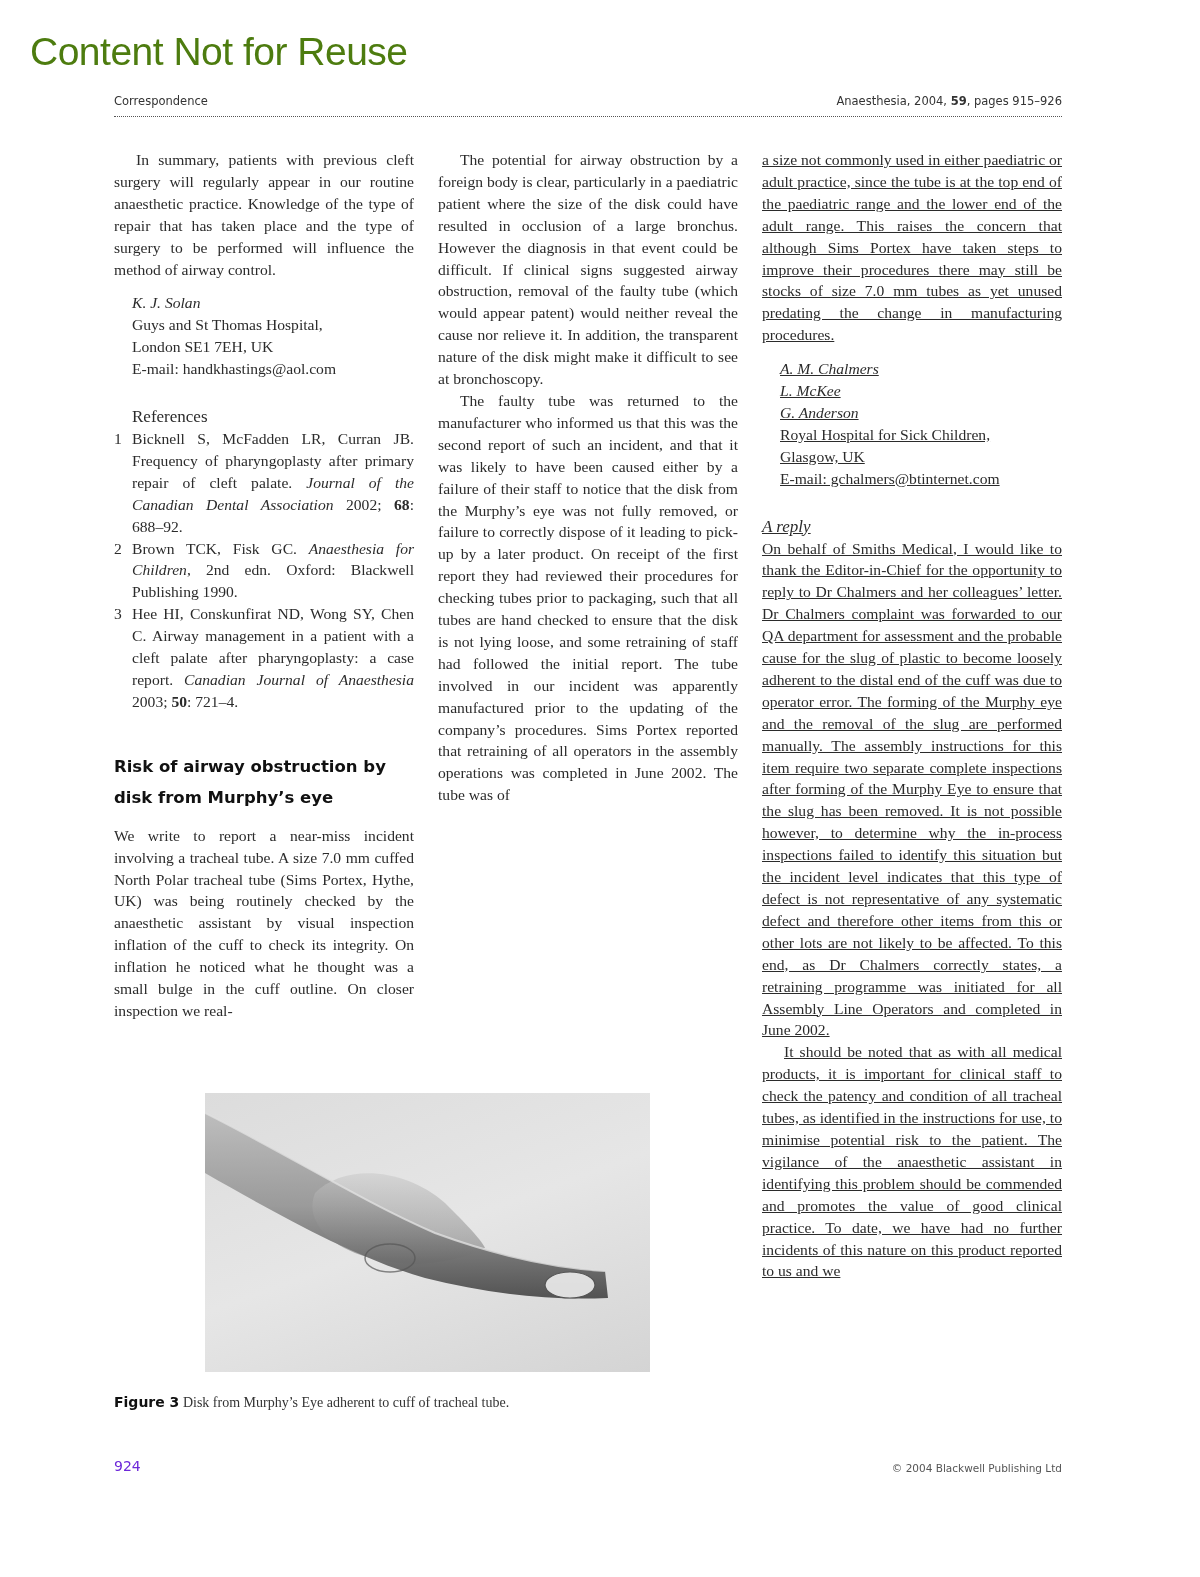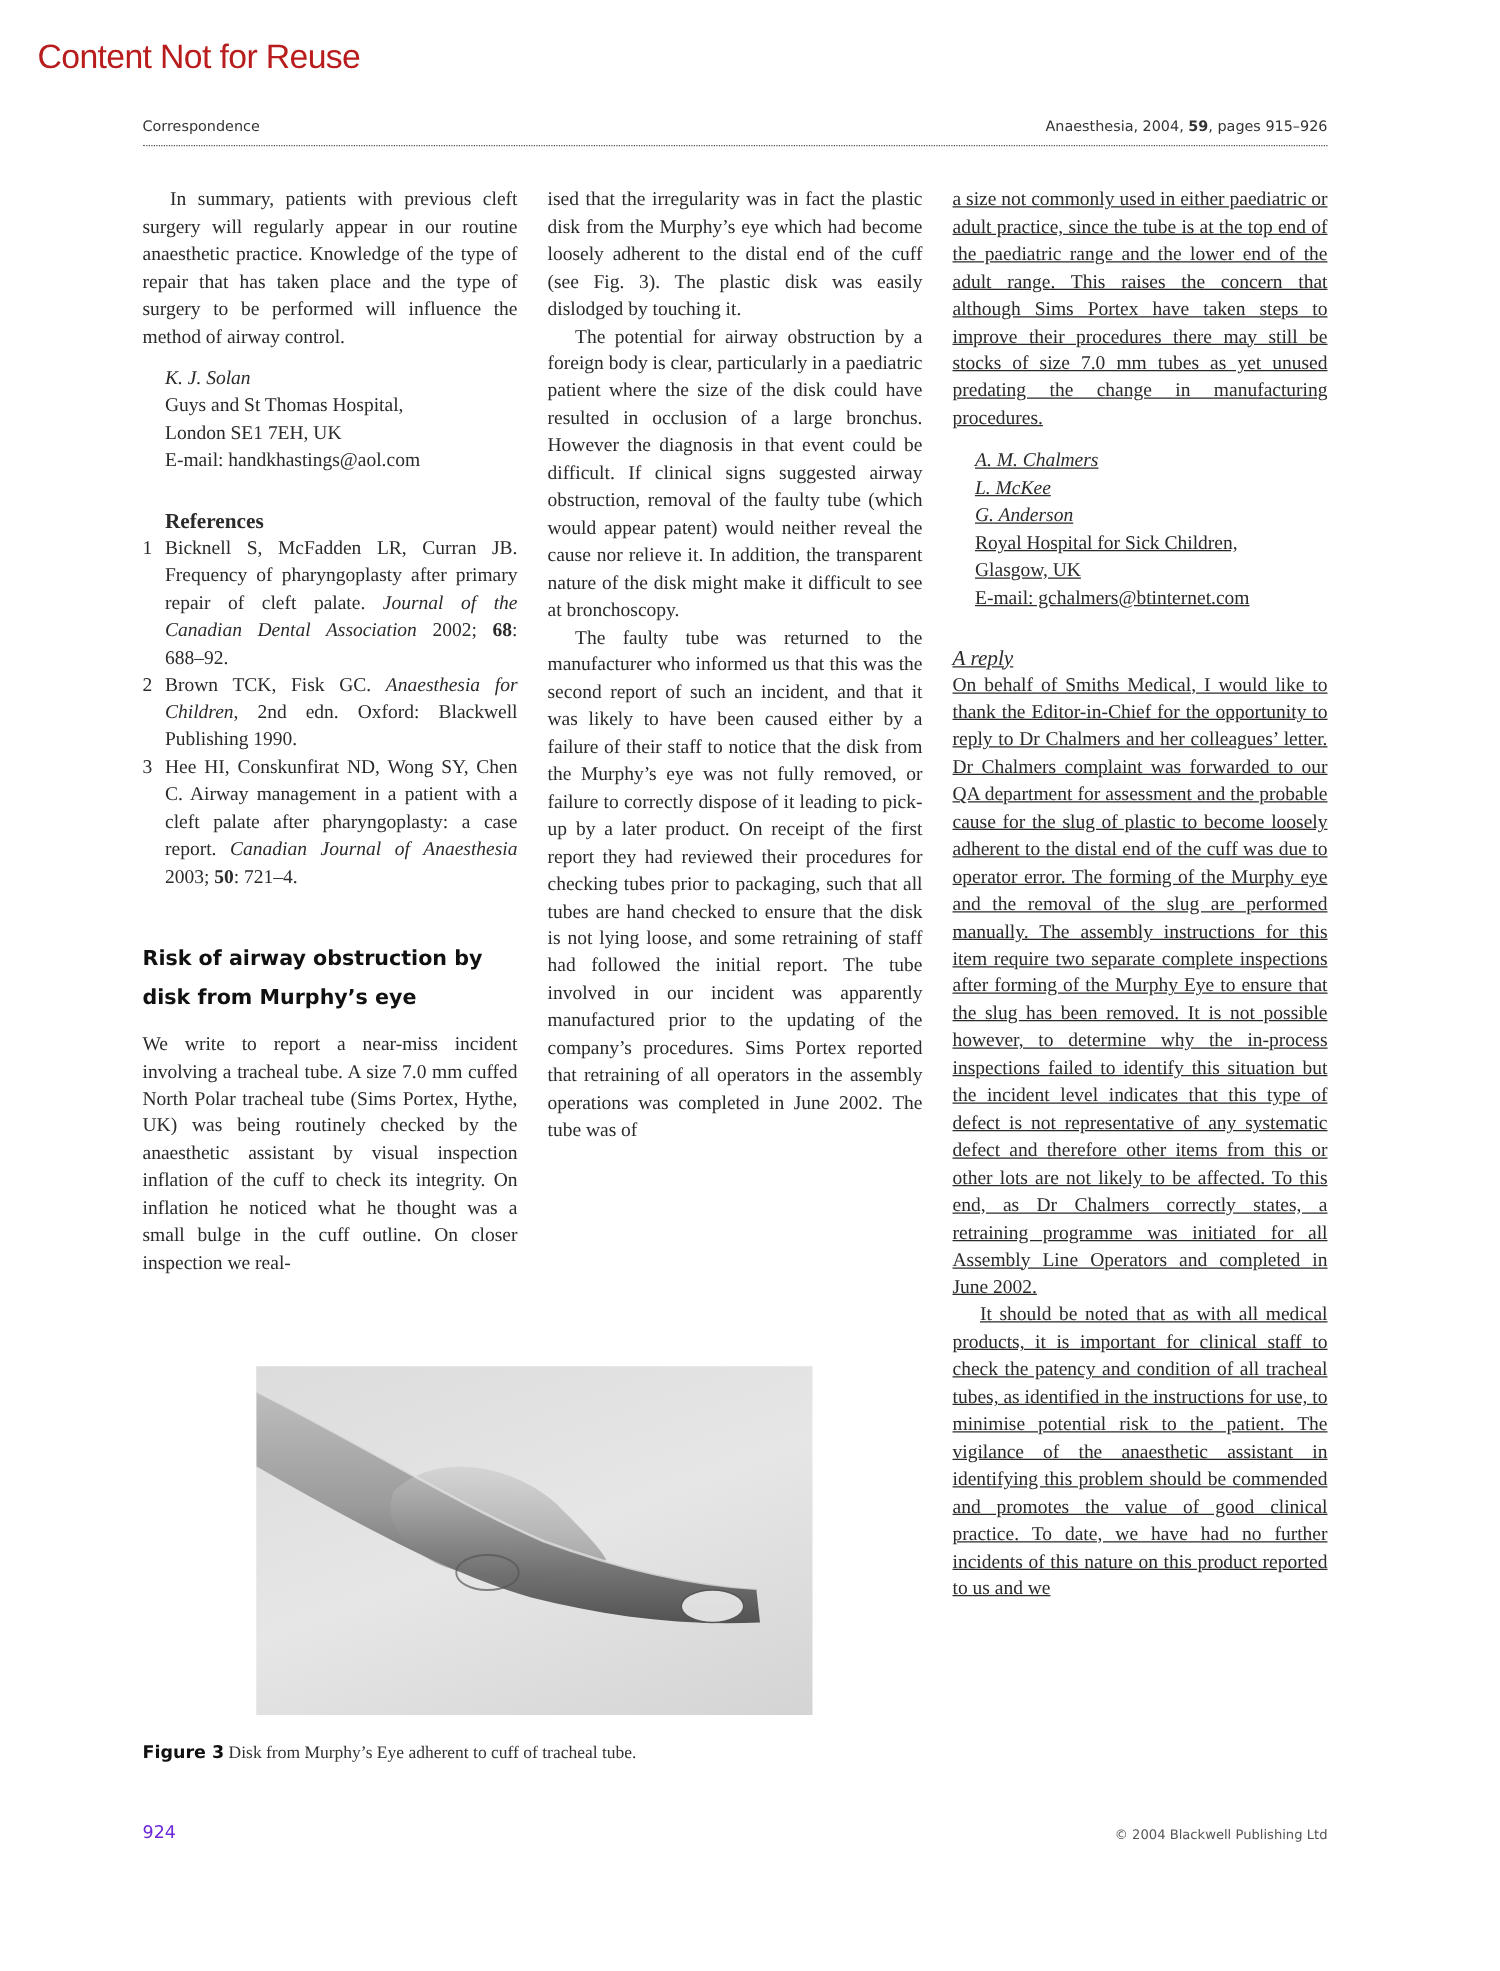--- a/index.html
+++ b/index.html
@@ -1,26 +1,26 @@
 <!DOCTYPE html>
 <html><head>
 <meta charset="utf-8">
 <style>
   html, body { margin:0; padding:0; background:#ffffff; }
   body { width:1200px; height:1577px; position:relative; overflow:hidden; color:#2a2a2a; }
-  .watermark { position:absolute; left:30px; top:30px; font-family:"Liberation Sans", sans-serif; font-size:27px; color:#b91c1c; letter-spacing:-0.5px; }
+  .watermark { position:absolute; left:30px; top:30px; font-family:"Liberation Sans", sans-serif; font-size:39px; color:#4d7c0f; letter-spacing:-0.5px; }
   .running-head { position:absolute; left:114px; top:94px; width:948px; font-family:"DejaVu Sans", sans-serif; font-size:11.5px; color:#333; display:flex; justify-content:space-between; }
   .running-head b { font-weight:bold; }
   .rule { position:absolute; left:114px; top:116px; width:948px; border-top:1.5px dotted #555; }
   .col { position:absolute; top:149px; width:300px; font-family:"Liberation Serif", serif; font-size:15.6px; line-height:21.9px; color:#2b2b2b; text-align:justify; }
   .col p { margin:0; }
   .indent { text-indent:22px; }
   .sig { margin:12px 0 0 18px; text-align:left; }
   .sig .it { font-style:italic; }
-  .refs-h { font-family:"Liberation Serif", serif; font-weight:bold; font-size:17px; margin:26px 0 0 18px; }
+  .refs-h { font-family:"Liberation Serif", serif; font-weight:normal; font-size:17px; margin:26px 0 0 18px; }
   .ref { display:flex; text-align:left; }
   .ref .n { width:18px; flex:none; }
   .ref .t { flex:1; text-align:justify; }
   .ref i { font-style:italic; }
   .art-title { font-family:"DejaVu Sans", sans-serif; font-weight:bold; font-size:16.5px; line-height:31px; margin:38px 0 12px 0; color:#111; text-align:left; }
   .reply-h { font-style:italic; font-size:17px; margin:26px 0 0 0; }
   .figure { position:absolute; left:205px; top:1093px; width:445px; height:279px; background:linear-gradient(160deg,#dcdcdc 0%,#e6e6e6 50%,#d4d4d4 100%); overflow:hidden; }
   .caption { position:absolute; left:114px; top:1394px; font-family:"Liberation Serif", serif; font-size:14px; color:#333; }
   .caption b { font-family:"DejaVu Sans", sans-serif; font-weight:bold; font-size:14px; color:#111; }
   .pageno { position:absolute; left:114px; top:1458px; font-family:"DejaVu Sans", sans-serif; font-weight:normal; font-size:14px; color:#6d28d9; }
@@ -58,21 +58,20 @@
     <div class="ref">
       <span class="n">3</span>
       <span class="t"><span>Hee HI, Conskunfirat ND, Wong SY, Chen C. Airway management in a patient with a cleft palate after pharyngoplasty: a case report. </span><i>Canadian Journal of Anaesthesia</i><span> 2003; </span><b>50</b><span>: 721–4.</span></span>
     </div>
   </div>
   <div class="art-title">Risk of airway obstruction by disk from Murphy’s eye</div>
   <p>We write to report a near-miss incident involving a tracheal tube. A size 7.0 mm cuffed North Polar tracheal tube (Sims Portex, Hythe, UK) was being routinely checked by the anaesthetic assistant by visual inspection inflation of the cuff to check its integrity. On inflation he noticed what he thought was a small bulge in the cuff outline. On closer inspection we real-</p>
 </div>
 
 <div class="col" style="left:438px;">
-  <p>ised that the irregularity was in fact the plastic disk from the Murphy’s eye which had become loosely adherent to the distal end of the cuff (see Fig. 3). The plastic disk was easily dislodged by touching it.</p>
   <p class="indent">The potential for airway obstruction by a foreign body is clear, particularly in a paediatric patient where the size of the disk could have resulted in occlusion of a large bronchus. However the diagnosis in that event could be difficult. If clinical signs suggested airway obstruction, removal of the faulty tube (which would appear patent) would neither reveal the cause nor relieve it. In addition, the transparent nature of the disk might make it difficult to see at bronchoscopy.</p>
   <p class="indent">The faulty tube was returned to the manufacturer who informed us that this was the second report of such an incident, and that it was likely to have been caused either by a failure of their staff to notice that the disk from the Murphy’s eye was not fully removed, or failure to correctly dispose of it leading to pick-up by a later product. On receipt of the first report they had reviewed their procedures for checking tubes prior to packaging, such that all tubes are hand checked to ensure that the disk is not lying loose, and some retraining of staff had followed the initial report. The tube involved in our incident was apparently manufactured prior to the updating of the company’s procedures. Sims Portex reported that retraining of all operators in the assembly operations was completed in June 2002. The tube was of</p>
 </div>
 
 <div class="col" style="left:762px;text-decoration:underline;">
   <p>a size not commonly used in either paediatric or adult practice, since the tube is at the top end of the paediatric range and the lower end of the adult range. This raises the concern that although Sims Portex have taken steps to improve their procedures there may still be stocks of size 7.0 mm tubes as yet unused predating the change in manufacturing procedures.</p>
   <div class="sig">
     <div class="it">A. M. Chalmers</div>
     <div class="it">L. McKee</div>
     <div class="it">G. Anderson</div>

